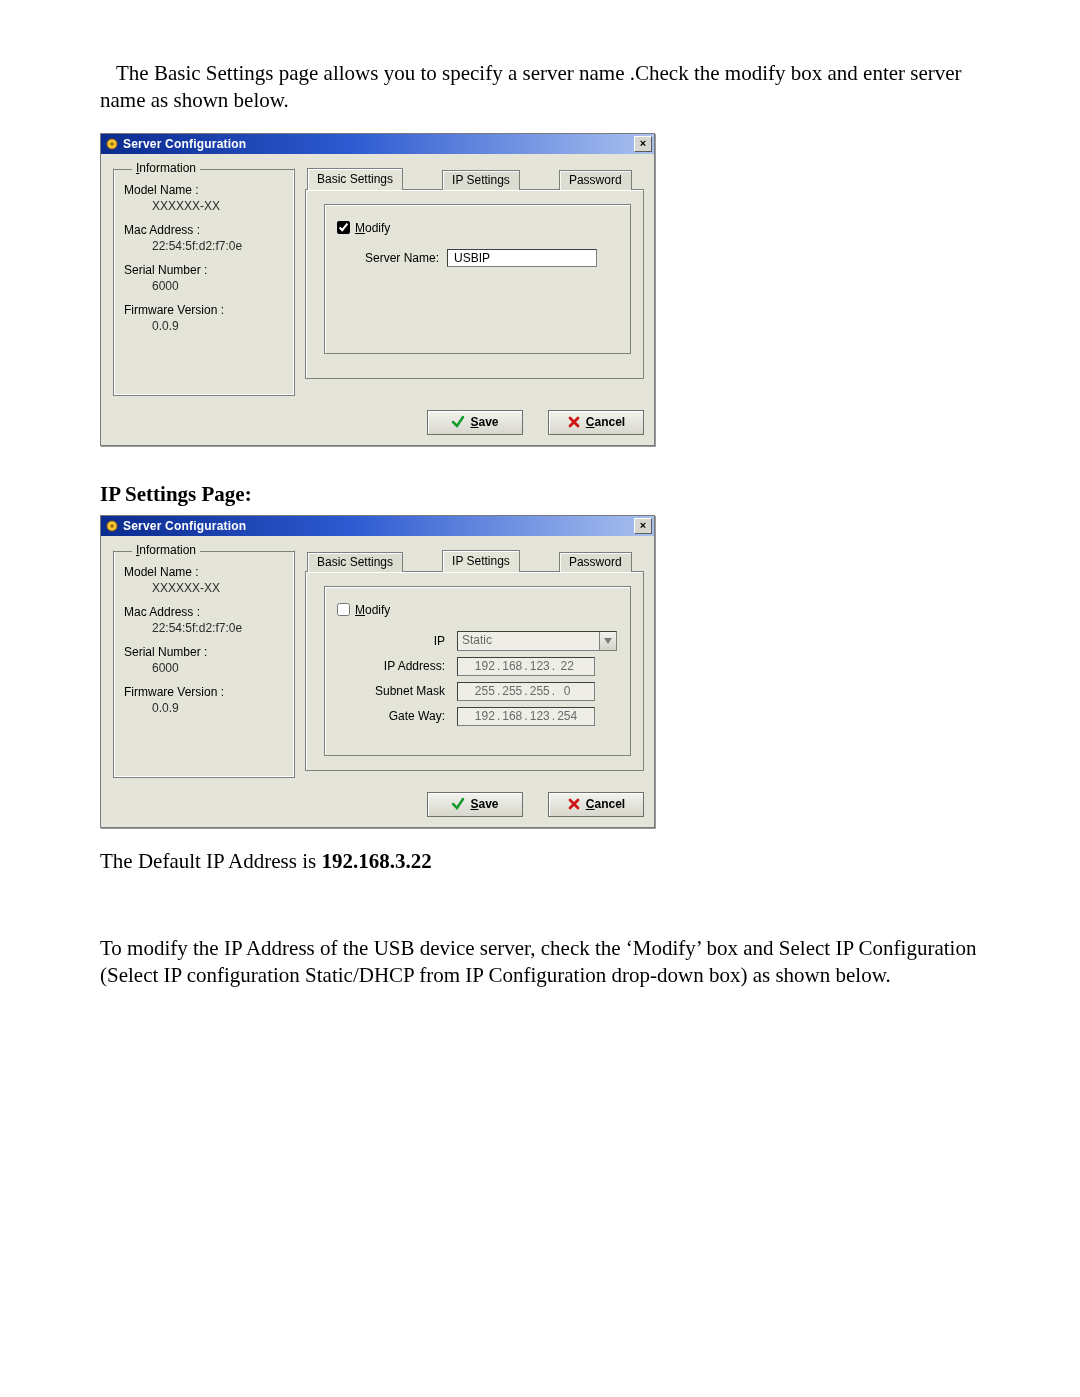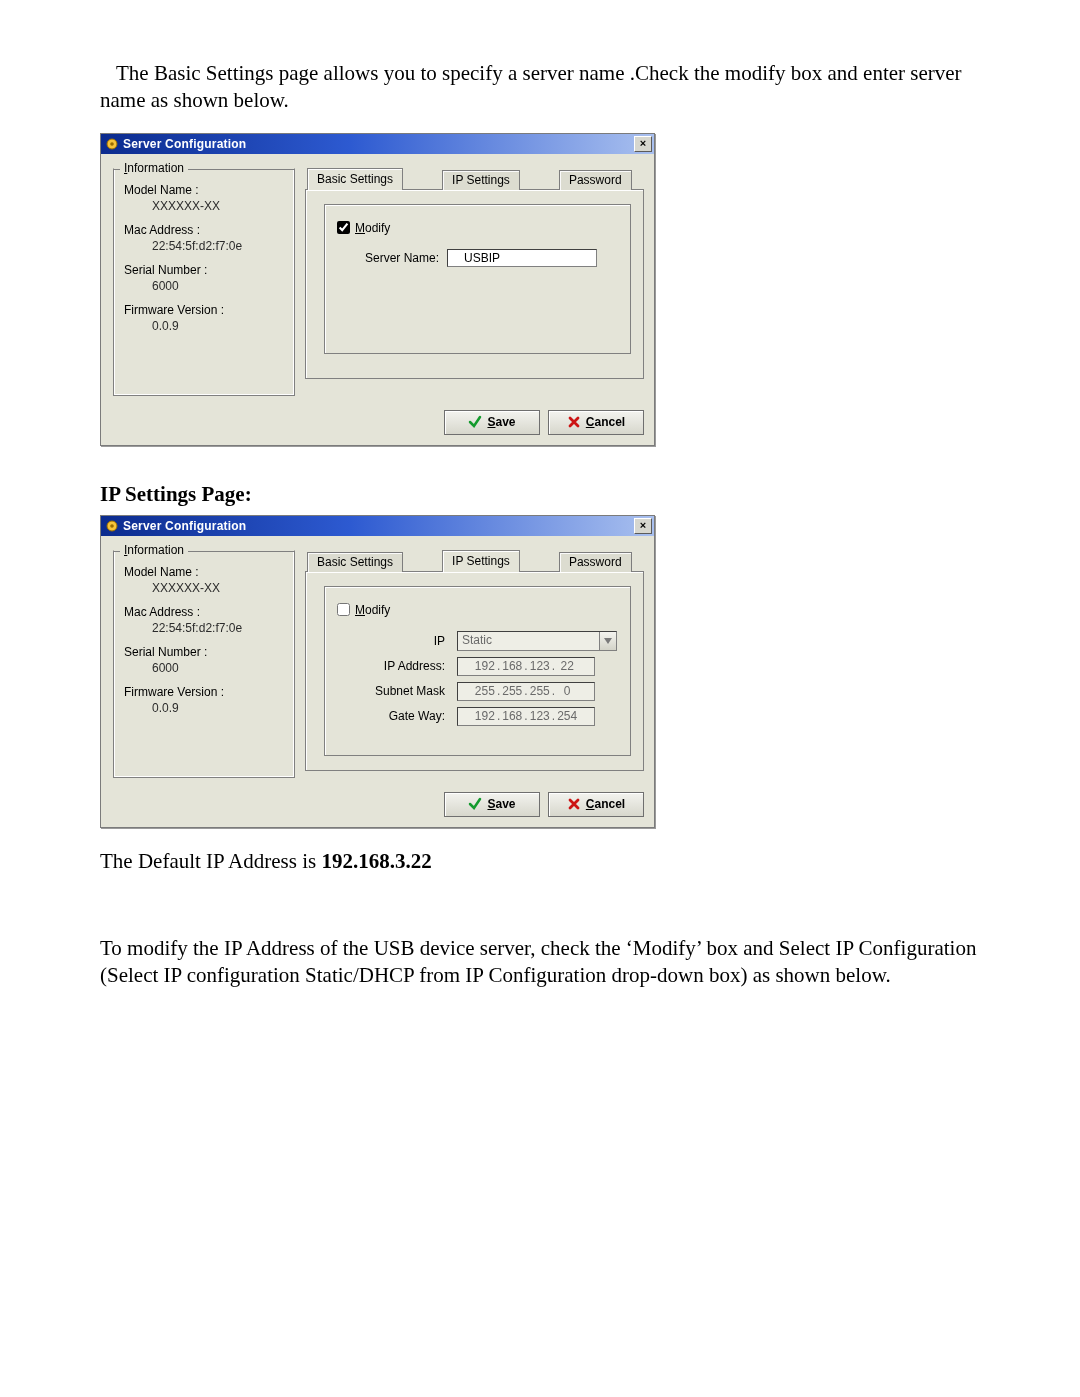--- a/index.html
+++ b/index.html
@@ -84,21 +84,21 @@
   }
   .groupbox::before{
     content:"";
     position:absolute;
     left:0; right:0; top:0;
     border-top:1px solid #808080;
   }
   .groupbox .legend {
     position: absolute;
     top: -8px;
-    left: 6px;
+    left: 18px;
     background: #e4e4d8;
     padding: 0 4px;
     font-size: 12px;
   }
   .groupbox .legend u{ text-decoration: underline; }
   .info-row { margin: 4px 0 2px 0; }
   .info-val { margin: 0 0 10px 28px; color:#2b2b2b; }
 
   
   .tab-area { flex:1; }
@@ -158,21 +158,21 @@
   }
   .cb-label u{text-decoration:underline;}
 
   .textfield{
     height:18px;
     border:1px solid #808080;
     border-top-color:#404040;
     border-left-color:#404040;
     background:#fff;
     font:12px Tahoma,sans-serif;
-    padding:1px 16px;
+    padding:1px 6px;
     box-sizing:border-box;
   }
   .textfield.wide{ width:150px; }
 
   .combo{
     height:20px;
     width:160px;
     display:flex;
     border:1px solid #808080;
     border-top-color:#404040;
@@ -203,21 +203,21 @@
     color:#6a6a6a;
     font:12px Tahoma,sans-serif;
   }
   .ipbox span.oct{ width:30px; text-align:center; }
   .ipbox span.dot{ width:8px; text-align:center; }
 
   
   .dlg-footer{
     display:flex;
     justify-content:flex-end;
-    gap:8px;
+    gap:25px;
     padding:6px 10px 10px 10px;
   }
   .btn{
     min-width:74px;
     height:23px;
     display:flex;
     align-items:center;
     justify-content:center;
     gap:5px;
     background:linear-gradient(#f3f3ef,#d7d7cc);

